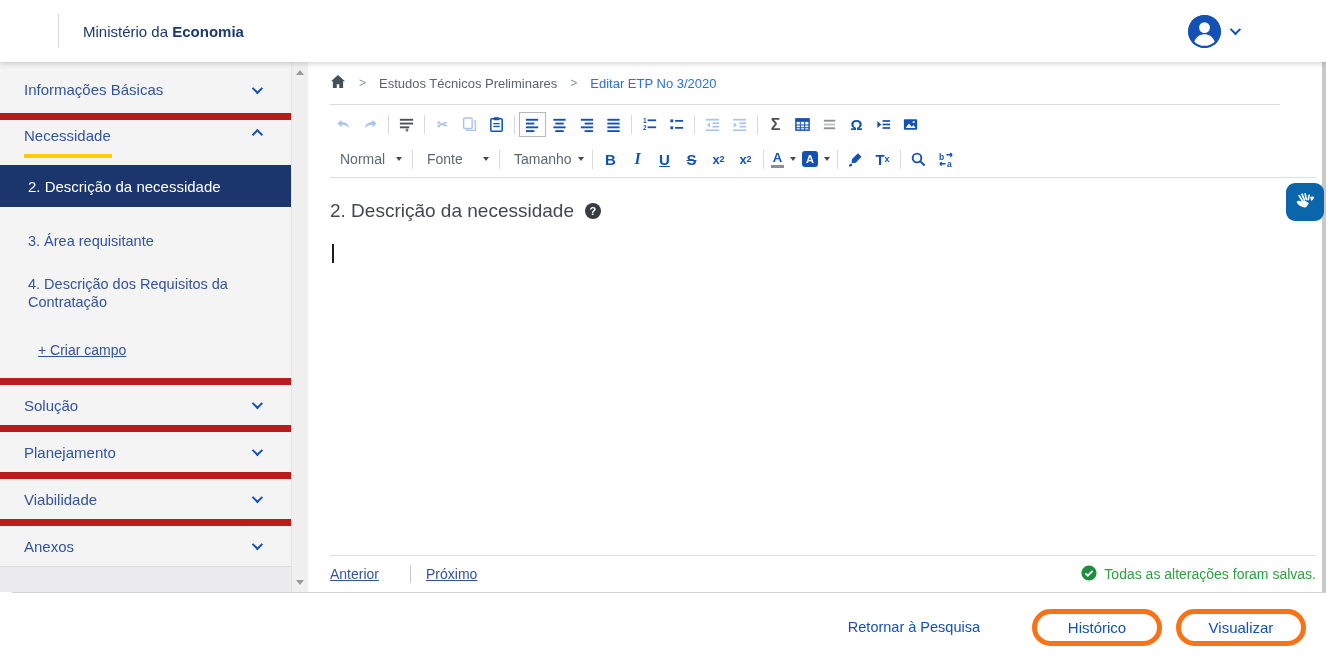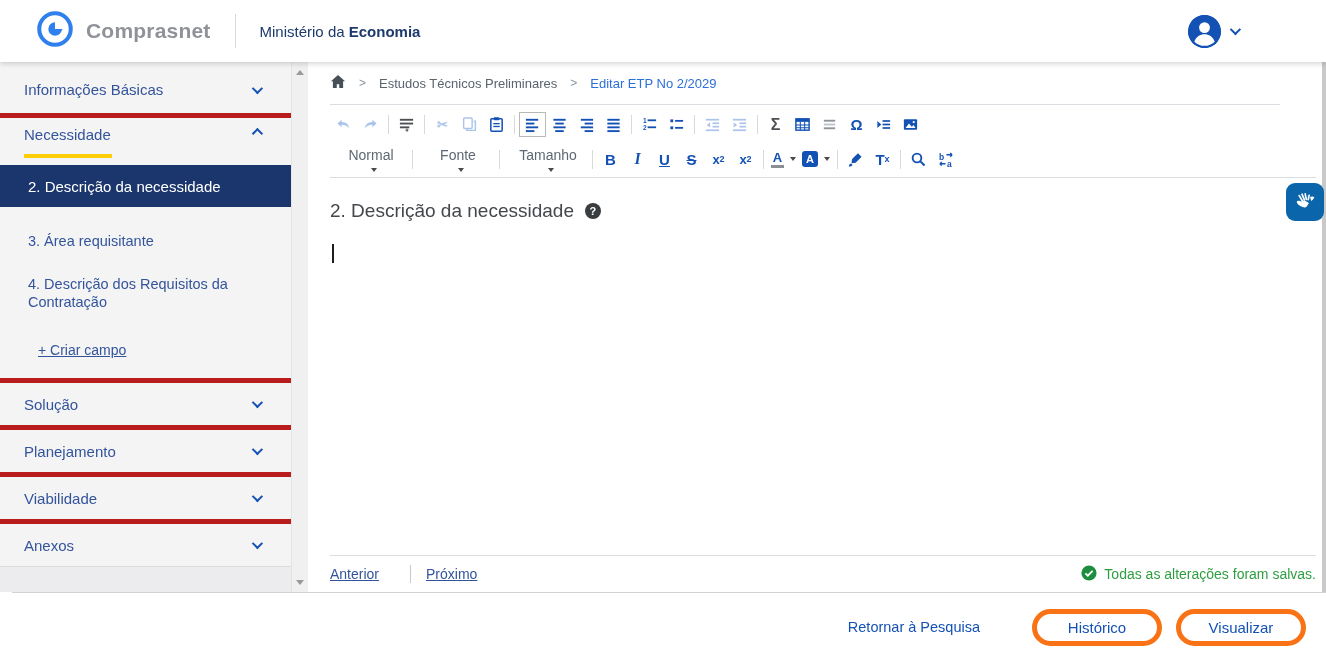--- a/index.html
+++ b/index.html
@@ -20,21 +20,21 @@
             display:flex; align-items:center; justify-content:center; }
   .chev { width:8px; height:8px; border-right:2px solid #1351b4; border-bottom:2px solid #1351b4; display:inline-block; }
   .chev.down { transform:rotate(45deg) translateY(-2px); }
   .chev.up   { transform:rotate(-135deg) translateY(2px); }
 
   
   .side { position:absolute; top:62px; left:0; width:291px; bottom:69px; background:#f4f4f5;
           display:flex; flex-direction:column; padding-top:4px; }
   .side-row { height:47px; flex:none; display:flex; align-items:center; justify-content:space-between;
               padding:0 31px 0 24px; cursor:pointer; }
-  .bt { border-top:5px solid #b91c1c; }
+  .bt { border-top:7px solid #b91c1c; }
   .side-label { font-size:15px; color:#33549b; }
   .nec-row { height:38px; }
   .yellow-bar { width:88px; height:4px; background:#ffcd07; margin:3px 0 7px 24px; flex:none; }
   .side-active { height:42px; flex:none; background:#1b366c; color:#fff; display:flex; align-items:center;
                  padding-left:28px; font-size:15px; cursor:pointer; }
   .side-child { color:#33549b; font-size:14.5px; padding:0 26px 0 28px; margin-top:25px; line-height:18px; cursor:pointer; }
   .side-create { display:inline-block; margin:31px 0 20px 38px; color:#33549b; font-size:14px;
                  text-decoration:underline; cursor:pointer; }
   .side-end { flex:1; background:#ececee; border-top:1px solid #dcdcdd; }
 
@@ -63,21 +63,21 @@
   .tbtn.active { border-color:#b9b9b9; }
   .tsep { width:1px; height:19px; background:#d9d9d9; margin:0 4px; flex:none; }
   .tbtn svg { display:block; }
   .g { font-weight:bold; font-size:15px; line-height:1; }
   .g.it { font-style:italic; font-family:"Liberation Serif", serif; font-size:16px; }
   .g.un { text-decoration:underline; }
   .g.st { text-decoration:line-through; }
   .g.sm { font-size:13px; }
   sub, sup { font-size:9px; font-weight:bold; }
   .dd { display:flex; align-items:center; justify-content:space-between; width:78px; padding:0 6px 0 10px;
-        color:#5e6872; font-size:14px; cursor:pointer; height:25px;flex-direction:column; }
+        color:#5e6872; font-size:14px; cursor:pointer; height:25px; }
   .dd-caret { width:0; height:0; border-left:3.5px solid transparent; border-right:3.5px solid transparent;
               border-top:4.5px solid #4a4a4a; margin-left:6px; }
   .a-color { display:flex; flex-direction:column; align-items:center; line-height:1; }
   .a-color .bar { width:13px; height:3px; background:#8a8f94; margin-top:1px; }
   .a-badge { width:16px; height:16px; border-radius:3px; background:#1351b4; color:#fff; font-size:11px;
              font-weight:bold; display:flex; align-items:center; justify-content:center; }
   .content-line { border-bottom:1px solid #dadee2; margin-right:10px; }
 
   .ed-title { display:flex; align-items:center; gap:11px; margin-top:22px; font-size:19px; color:#43484d; }
   .help { width:16px; height:16px; border-radius:50%; background:#3a3d40; color:#fff; font-size:11px;
@@ -108,30 +108,20 @@
   .vlibras { position:absolute; top:183px; right:2px; width:38px; height:38px; border-radius:9px;
              background:#0a65ab; display:flex; align-items:center; justify-content:center; z-index:6; cursor:pointer; }
   .edge { position:absolute; top:62px; right:0; width:4px; bottom:0; background:#c9c9c9; z-index:4; }
 </style>
 </head>
 <body>
 
 <div class="screen">
 
   <header class="hdr">
-    <div class="brand">
-      <span>
-        <svg width="42" height="42" viewBox="0 0 44 44">
-          <circle cx="22" cy="22" r="16.5" fill="none" stroke="#2f80ed" stroke-width="4.2"></circle>
-          <path d="M29 22a7 7 0 1 1-7-7v7z" fill="#2f80ed"></path>
-          <path d="M22 22h8l-4 6z" fill="#2f80ed"></path>
-        </svg>
-      </span>
-      <span class="brand-name">Comprasnet</span>
-    </div>
     <div class="hdr-div"></div>
     <div class="ministry"><span>Ministério da </span><b>Economia</b></div>
     <div class="hdr-user">
       <span class="avatar">
         <svg width="33" height="33" viewBox="0 0 34 34">
           <circle cx="17" cy="17" r="17" fill="#1351b4"></circle>
           <circle cx="17" cy="13" r="5.6" fill="#fff"></circle>
           <path d="M6.5 27.5c1.6-5.2 6.2-7.7 10.5-7.7s8.9 2.5 10.5 7.7a15 15 0 0 1-21 0z" fill="#fff"></path>
         </svg>
       </span>
@@ -185,21 +175,21 @@
 
     <div class="bc">
       <span>
         <svg width="16" height="15" viewBox="0 0 18 17">
             <path d="M9 1 1 8.3h2.2V16h4.4v-4.4h2.8V16h4.4V8.3H17z" fill="#465059"></path>
           </svg>
       </span>
       <span class="bc-sep">&gt;</span>
       <span class="crumb">Estudos Técnicos Preliminares</span>
       <span class="bc-sep">&gt;</span>
-      <span class="current">Editar ETP No 2/2029</span>
+      <span class="current">Editar ETP No 3/2020</span>
     </div>
     <div class="bc-line"></div>
 
     <div class="tb">
       <div class="tbtn dis">
         <svg width="17" height="17" viewBox="0 0 18 18">
             <path d="M7 4 2.6 7.9 7 11.8V9.3c3.9 0 6.2 1.3 7.9 3.9C14.4 8.6 11.9 6.6 7 6.4z" fill="currentColor"></path>
           </svg>
       </div>
       <div class="tbtn dis">

